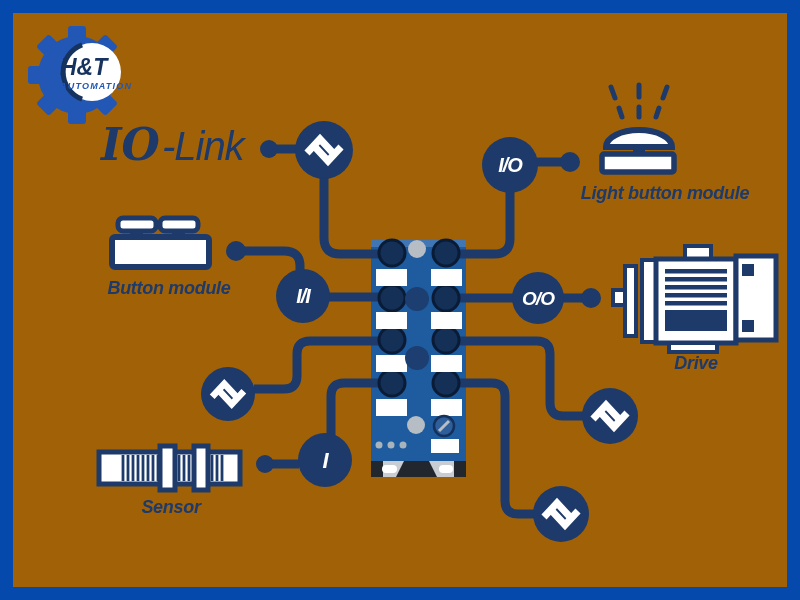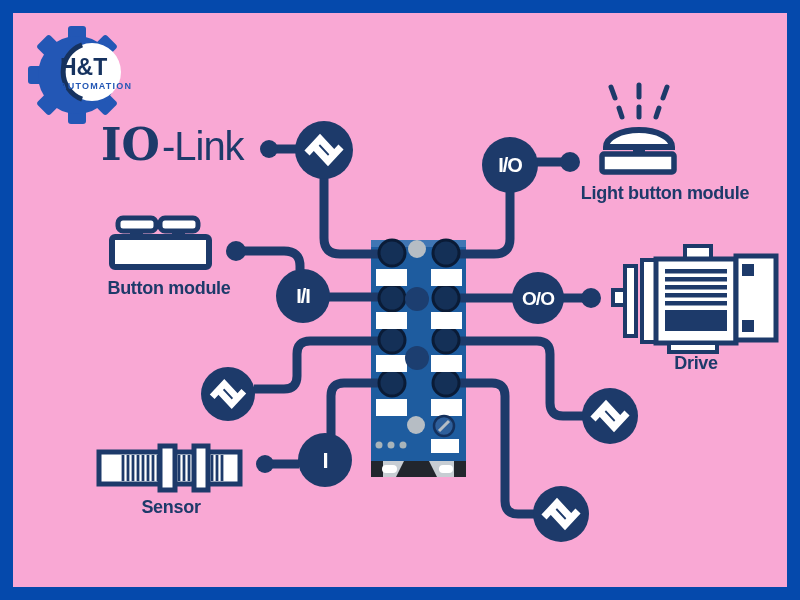--- a/index.html
+++ b/index.html
@@ -1,17 +1,17 @@
 <!DOCTYPE html>
 <html><head>
 <meta charset="utf-8">
 <style>
   html,body{margin:0;padding:0;background:#fff;}
   body{width:800px;height:600px;position:relative;overflow:hidden;font-family:"Liberation Sans",sans-serif;}
-  .frame{position:absolute;inset:0;background:#f9a8d4;border:13px solid #0549ac;box-sizing:border-box;}
+  .frame{position:absolute;inset:0;background:#a16207;border:13px solid #0549ac;box-sizing:border-box;font-style:italic;}
   svg{position:absolute;top:0;left:0;width:800px;height:600px;}
   .line{stroke:#1d3a6a;stroke-width:9;fill:none;}
   .dot{fill:#1d3a6a;}
   .ncirc{fill:#1d3a6a;}
   .ctext{fill:#ffffff;font-family:"Liberation Sans",sans-serif;font-weight:700;font-size:20px;letter-spacing:-1px;text-anchor:middle;}
   .lbl{fill:#1d3a6a;font-family:"Liberation Sans",sans-serif;font-weight:700;font-size:18px;letter-spacing:-0.3px;text-anchor:middle;}
   .io-bold{font-family:"DejaVu Serif",serif;font-weight:700;font-size:44px;fill:#1d3a6a;}
   .io-rest{font-family:"Liberation Sans",sans-serif;font-weight:400;font-size:40px;fill:#1d3a6a;letter-spacing:-1px;}
   .logo-name{font-family:"Liberation Sans",sans-serif;font-weight:700;font-size:23px;fill:#16325f;}
   .logo-tag{font-family:"Liberation Sans",sans-serif;font-weight:700;font-size:9px;fill:#2357b5;letter-spacing:1.2px;}

